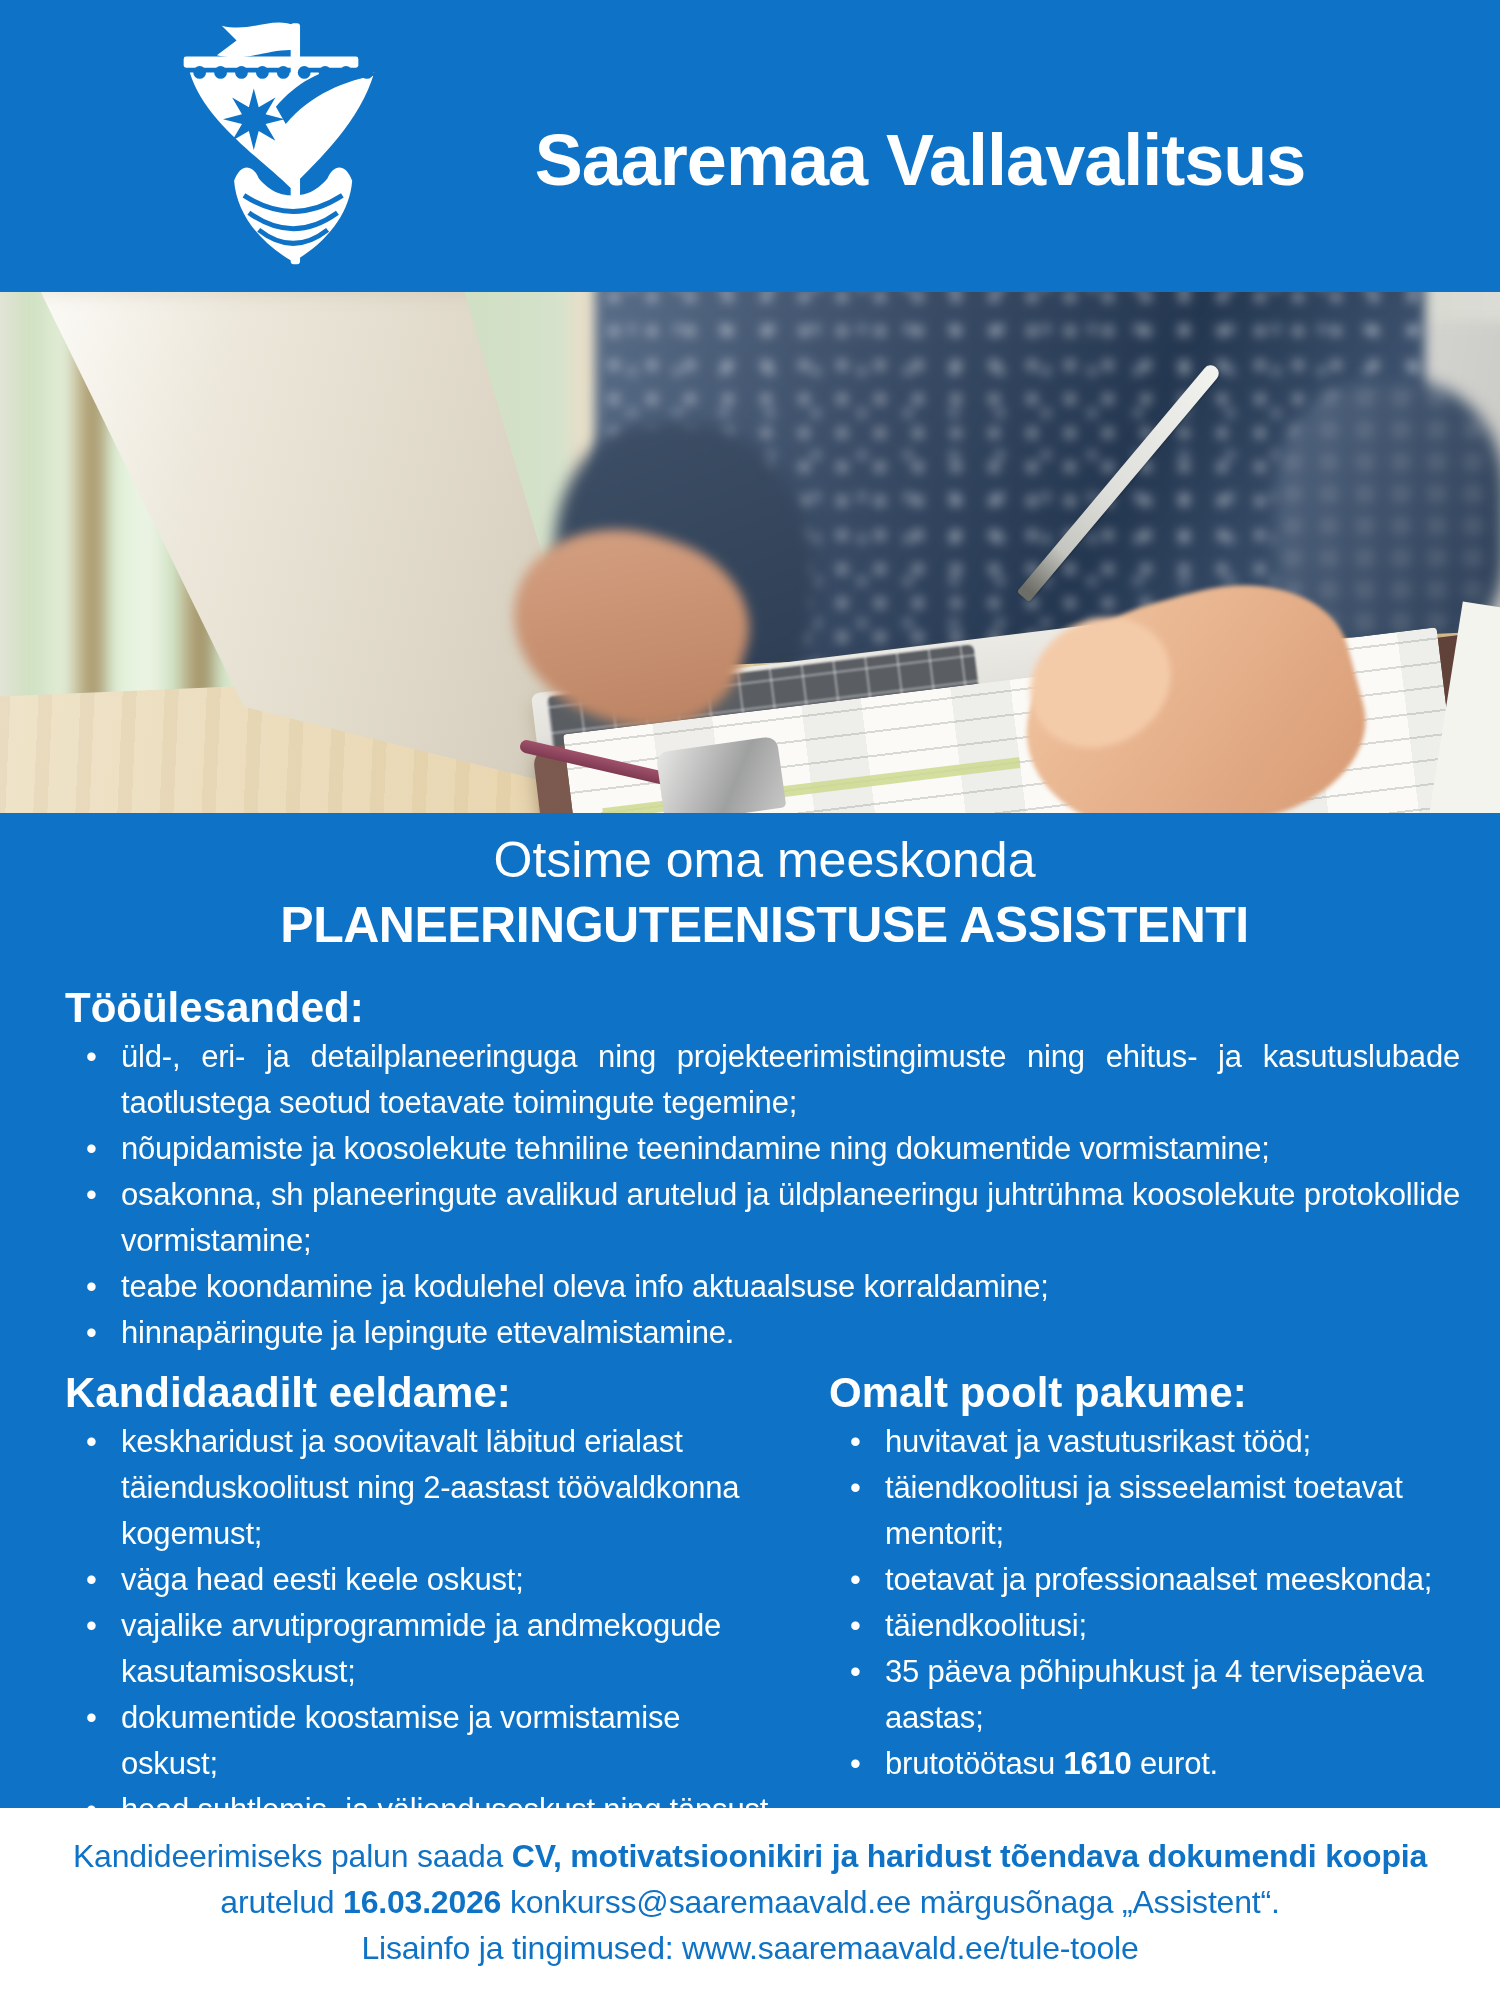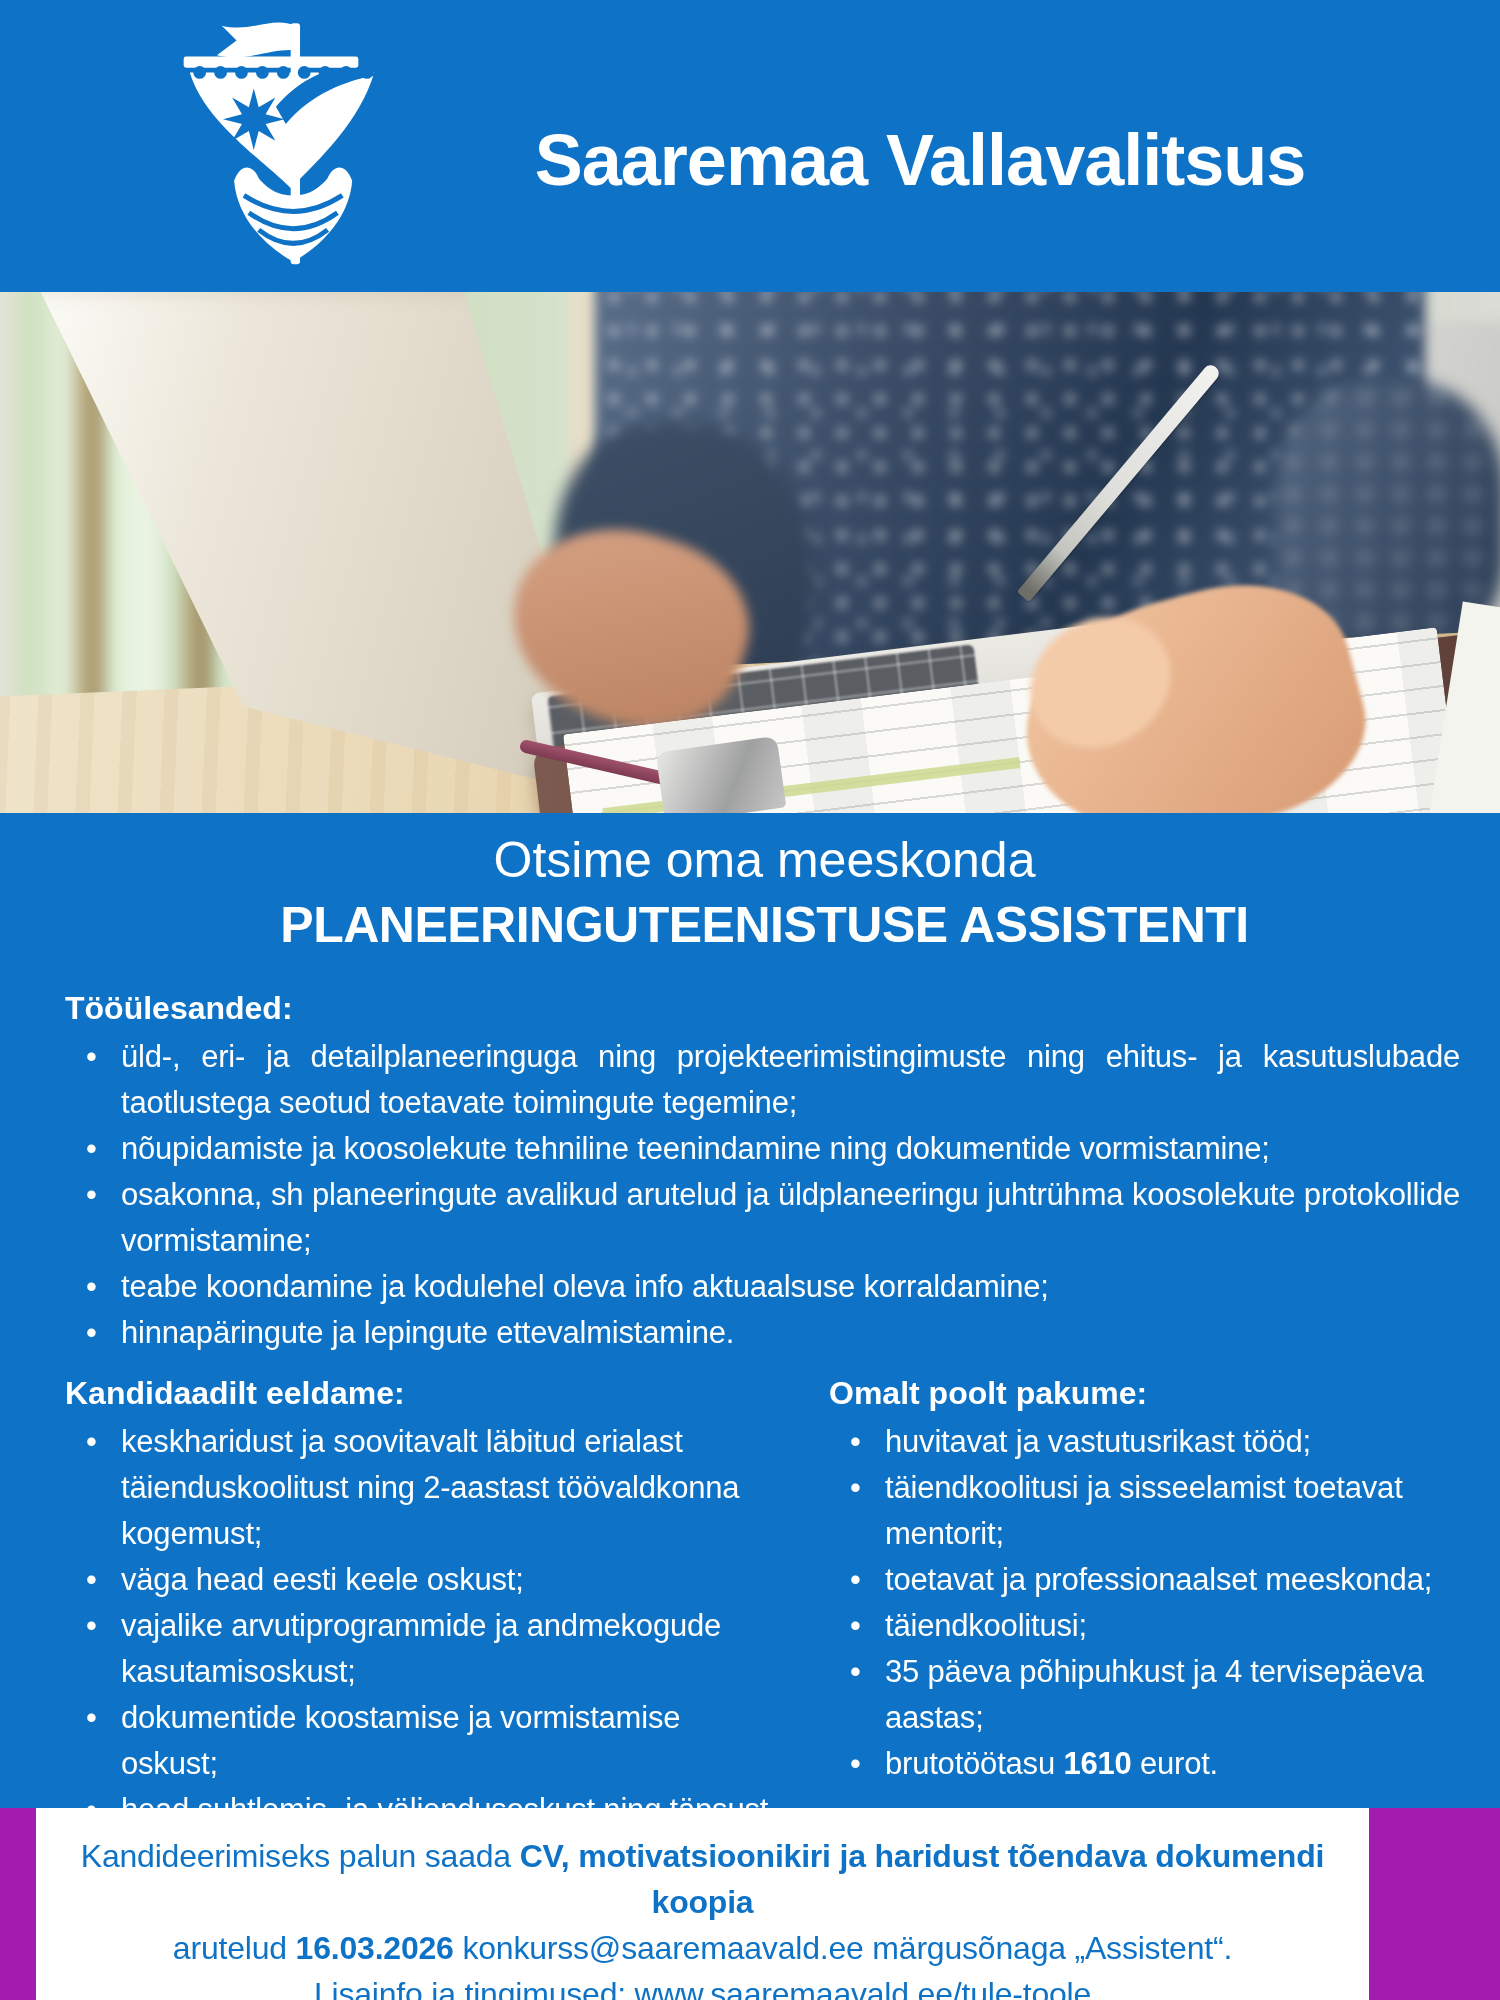--- a/index.html
+++ b/index.html
@@ -71,35 +71,35 @@
     box-shadow:1px 0 2px rgba(0,0,0,.25); }
   .hand-right{ left:1025px; top:305px; width:335px; height:235px; border-radius:55% 45% 40% 60%; transform:rotate(-15deg); filter:blur(2px);
     background:linear-gradient(140deg,#f2c6a2,#d89b74); }
   .fingers{ left:1028px; top:328px; width:145px; height:125px; border-radius:50%; transform:rotate(-30deg); filter:blur(3px);
     background:#f4cba9; }
 
   
   .content{ position:absolute; left:0; top:813px; width:1500px; height:995px; background:var(--blue); color:#fff; overflow:hidden;padding-left:29px; }
   .kicker{ padding-top:17px; height:77px; text-align:center; font-size:50px; font-weight:normal; line-height:60px; }
   .job-title{ margin-top:4px; text-align:center; font-size:50px; font-weight:bold; letter-spacing:-.5px; line-height:62px; }
-  .section-heading{ font-size:32px; font-weight:bold; line-height:44px; }
+  .section-heading{ font-size:42px; font-weight:bold; line-height:44px; }
   .tasks-heading{ margin:30px 40px 0 36px; }
   ul.blist{ list-style:none; margin-top:4px; }
   ul.blist li{ position:relative; padding-left:56px; line-height:46px; font-size:31px; letter-spacing:-.2px; }
   ul.blist li::before{ content:"•"; position:absolute; left:21px; top:0; font-size:31px; }
   .tasks-list{ margin-left:36px; margin-right:40px; }
   .tasks-list li{ text-align:justify; }
   .columns{ display:flex; margin-top:15px; }
   .col-left{ width:720px; margin-left:36px; }
   .col-right{ width:664px; margin-left:44px; }
   b{ font-weight:bold; }
 
   
-  .footer{ position:absolute; left:0; top:1808px; width:1333px; height:192px; background:#fff; color:var(--blue);
-    text-align:center; padding-top:25px;margin-left:36px; }
+  .footer{ position:absolute; left:0; top:1808px; width:1500px; height:192px; background:#fff; color:var(--blue);
+    text-align:center; padding-top:25px; }
   .footer .fline{ font-size:32px; line-height:46px; letter-spacing:-.2px; }
 </style>
 </head>
 <body>
 
 <div class="page">
 
   <div class="header">
     <svg class="logo" viewBox="0 0 100 103" aria-hidden="true">
 

